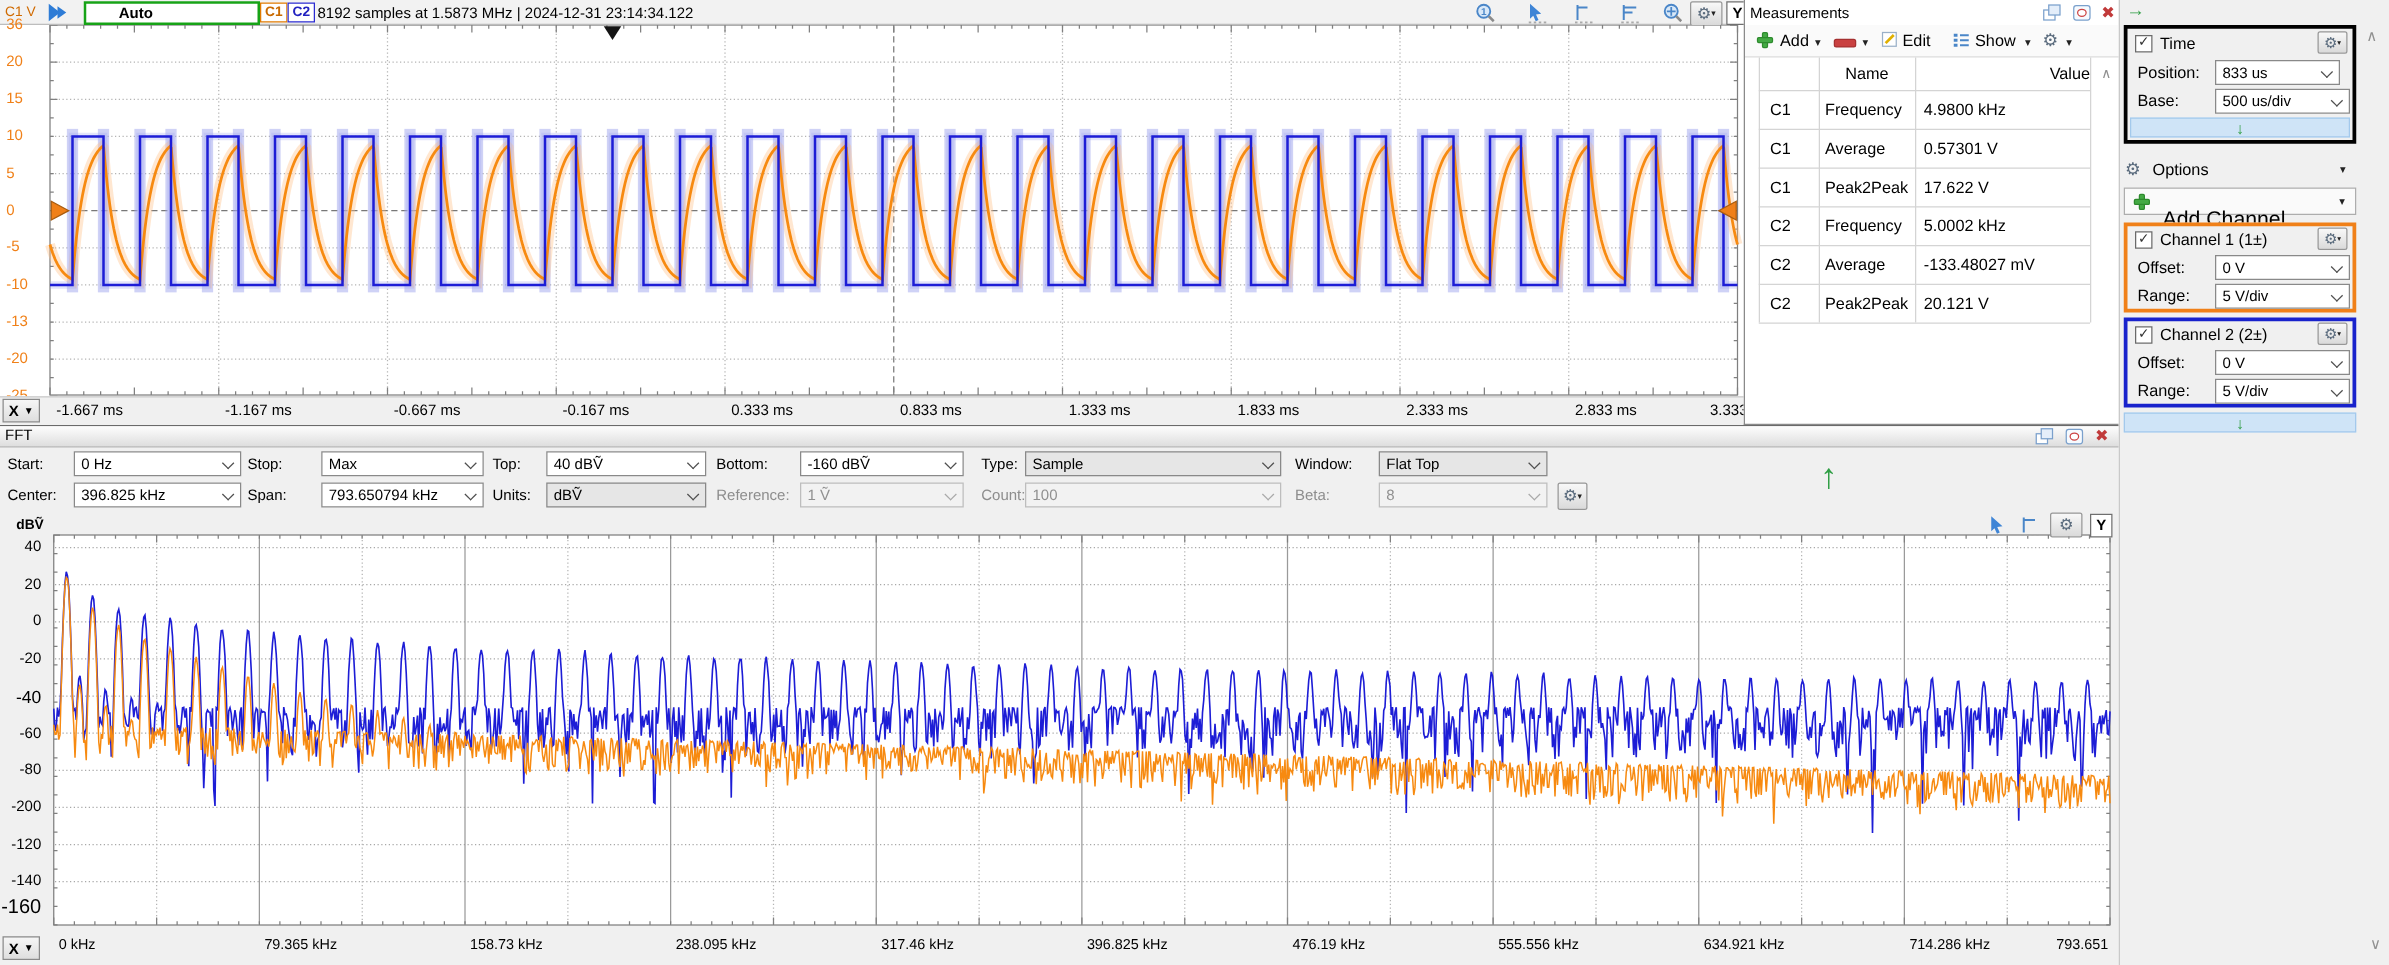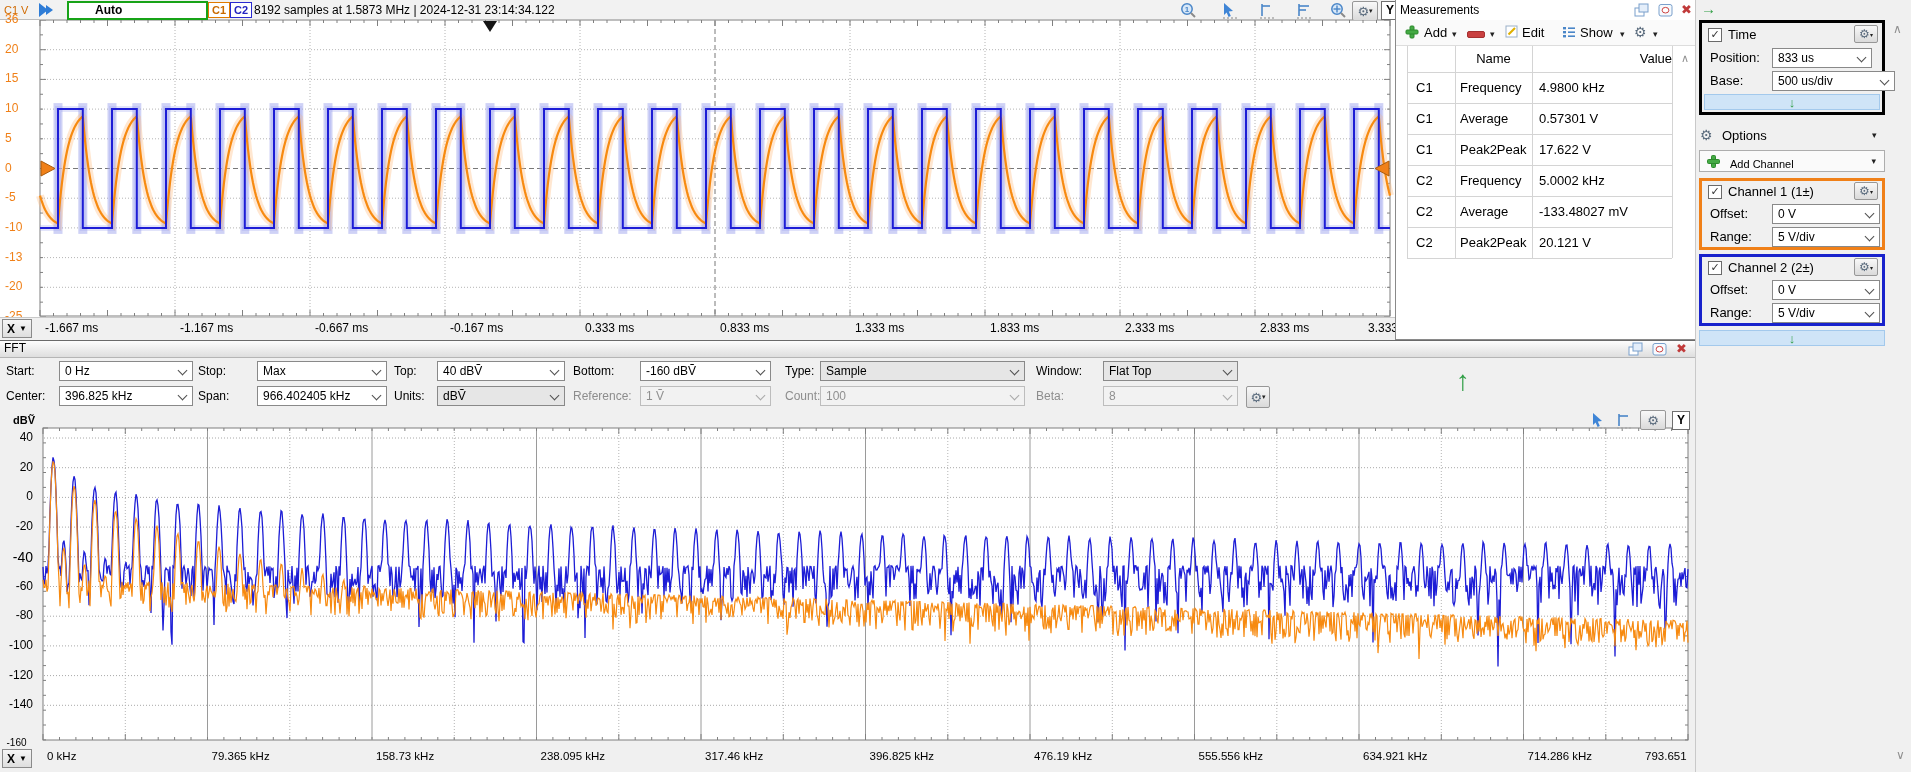--- a/index.html
+++ b/index.html
@@ -505,21 +505,21 @@
 <div class="combo" style="left:640px;top:361px;width:131px"><span>-160 dBṼ</span><i class="chev"></i></div>
 <span class="lbl" style="left:785px;top:361px">Type:</span>
 <div class="combo gray" style="left:820px;top:361px;width:205px"><span>Sample</span><i class="chev"></i></div>
 <span class="lbl" style="left:1036px;top:361px">Window:</span>
 <div class="combo gray" style="left:1103px;top:361px;width:135px"><span>Flat Top</span><i class="chev"></i></div>
 <span class="abs greenarrow" style="left:1456px;top:358px;font-size:28px;line-height:46px">↑</span>
 
 <span class="lbl" style="left:6px;top:386px">Center:</span>
 <div class="combo" style="left:59px;top:386px;width:134px"><span>396.825 kHz</span><i class="chev"></i></div>
 <span class="lbl" style="left:198px;top:386px">Span:</span>
-<div class="combo" style="left:257px;top:386px;width:130px"><span>966.402405 kHz</span><i class="chev"></i></div>
+<div class="combo" style="left:257px;top:386px;width:130px"><span>793.650794 kHz</span><i class="chev"></i></div>
 <span class="lbl" style="left:394px;top:386px">Units:</span>
 <div class="combo gray" style="left:437px;top:386px;width:128px"><span>dBṼ</span><i class="chev"></i></div>
 <span class="lbl dis" style="left:573px;top:386px">Reference:</span>
 <div class="combo dis" style="left:640px;top:386px;width:131px"><span>1 Ṽ</span><i class="chev"></i></div>
 <span class="lbl dis" style="left:785px;top:386px">Count:</span>
 <div class="combo dis" style="left:820px;top:386px;width:205px"><span>100</span><i class="chev"></i></div>
 <span class="lbl dis" style="left:1036px;top:386px">Beta:</span>
 <div class="combo dis" style="left:1103px;top:386px;width:135px"><span>8</span><i class="chev"></i></div>
 <div class="gearbtn" style="left:1246px;top:386px;width:22px;height:20px;font-size:13px">⚙<span class="dd9" style="font-size:7px">▾</span></div>
 
@@ -805,24 +805,24 @@
     <path d="M43 171.8L44 179.5L45 179.3L46 171.7L47 183.7L48 179.9L49 142.4L50 106.6L51 78.1L52 60.4L53 54.0L54 55.2L55 64.5L56 85.8L57 115.1L58 153.7L59 172.5L60 198.2L61 174.4L62 155.2L63 143.2L64 139.8L65 147.4L66 164.4L67 186.1L68 183.9L69 200.2L70 158.0L71 124.0L72 98.8L73 84.4L74 78.1L75 81.5L76 94.5L77 118.8L78 150.6L79 185.6L80 195.0L81 179.3L82 183.0L83 165.6L84 157.8L85 156.9L86 166.3L87 187.8L88 183.0L89 172.6L90 198.2L91 161.9L92 129.2L93 105.9L94 96.1L95 92.0L96 98.1L97 114.9L98 139.4L99 173.3L100 173.9L101 189.1L102 176.9L103 179.3L104 172.6L105 168.0L106 169.2L107 179.8L108 183.3L109 184.1L110 192.8L111 198.4L112 161.1L113 132.5L114 114.0L115 104.8L116 103.6L117 111.3L118 131.4L119 159.7L120 190.4L121 189.6L122 173.8L123 186.9L124 177.3L125 179.9L126 175.1L127 180.3L128 174.1L129 183.7L130 179.1L131 175.5L132 188.7L133 160.9L134 134.7L135 116.9L136 110.8L137 113.5L138 124.4L139 145.8L140 176.1L141 192.6L142 174.3L143 195.8L144 192.2L145 176.7L146 181.4L147 175.3L148 177.0L149 173.8L150 203.1L151 189.4L152 184.7L153 175.6L154 160.4L155 138.4L156 122.4L157 117.5L158 124.3L159 136.2L160 162.8L161 192.0L162 174.2L163 183.2L164 194.9L165 178.6L166 197.4L167 185.0L168 174.4L169 199.4L170 188.7L171 197.7L172 204.0L173 175.4L174 191.5L175 160.4L176 139.0L177 128.2L178 125.9L179 132.4L180 149.0L181 176.0L182 174.7L183 174.7L184 185.0L185 176.3L186 196.6L187 174.8L188 182.6L189 189.1L190 195.1L191 180.4L192 176.8L193 187.8L194 193.4L195 184.6L196 161.1L197 141.2L198 133.8L199 133.9L200 144.3L201 162.8L202 192.6L203 183.5L204 190.5L205 194.7L206 183.7L207 177.7L208 190.4L209 184.2L210 177.8L211 183.1L212 185.0L213 187.7L214 183.1L215 189.4L216 183.0L217 161.4L218 143.8L219 138.6L220 143.2L221 154.7L222 175.2L223 194.7L224 198.1L225 177.0L226 204.1L227 199.5L228 175.8L229 198.5L230 179.3L231 194.6L232 187.3L233 181.0L234 189.8L235 191.9L236 193.3L237 183.6L238 161.3L239 149.7L240 145.8L241 150.9L242 165.7L243 188.4L244 176.3L245 191.8L246 180.7L247 201.1L248 181.9L249 176.3L250 195.5L251 194.1L252 177.3L253 181.2L254 176.4L255 179.7L256 204.8L257 185.4L258 183.0L259 162.1L260 152.7L261 151.8L262 160.5L263 178.3L264 189.7L265 187.0L266 206.1L267 192.8L268 183.4L269 187.1L270 177.9L271 178.2L272 177.6L273 189.3L274 178.3L275 177.2L276 177.2L277 186.7L278 179.9L279 178.5L280 163.6L281 156.3L282 157.0L283 167.8L284 187.8L285 190.3L286 181.5L287 180.9L288 190.3L289 194.6L290 203.4L291 179.3L292 179.5L293 178.2L294 178.8L295 188.2L296 184.4L297 188.5L298 197.2L299 191.6L300 180.3L301 168.0L302 160.1L303 166.4L304 179.2L305 178.3L306 178.5L307 184.4L308 178.5L309 178.6L310 186.3L311 207.3L312 181.5L313 184.7L314 186.0L315 181.0L316 182.6L317 187.8L318 189.3L319 180.0L320 195.6L321 182.1L322 168.6L323 166.5L324 172.9L325 185.1L326 197.6L327 197.7L328 186.6L329 188.3L330 184.4L331 205.5L332 185.8L333 179.9L334 188.9L335 207.0L336 179.5L337 186.7L338 193.4L339 192.1L340 205.4L341 192.6L342 182.5L343 174.4L344 172.1L345 180.5L346 179.1L347 206.4L348 188.4L349 208.4L350 188.6L351 193.7L352 179.3L353 195.1L354 180.5L355 198.1L356 186.4L357 182.3L358 179.6L359 205.7L360 192.6L361 184.3L362 201.0L363 183.8L364 177.9L365 178.5L366 191.0L367 180.1L368 196.6L369 184.0L370 185.7L371 190.3L372 180.7L373 187.2L374 184.7L375 187.2L376 191.1L377 190.5L378 198.5L379 180.5L380 182.3L381 197.5L382 185.2L383 193.2L384 185.7L385 181.5L386 180.9L387 190.7L388 197.9L389 190.9L390 181.6L391 202.9L392 187.4L393 195.7L394 181.2L395 184.8L396 193.7L397 194.9L398 195.0L399 180.6L400 194.7L401 180.4L402 199.7L403 183.2L404 199.8L405 188.8L406 187.2L407 189.6L408 181.5L409 201.5L410 180.5L411 180.6L412 192.4L413 183.7L414 189.9L415 190.2L416 180.5L417 190.5L418 194.2L419 191.0L420 209.0L421 210.5L422 186.2L423 206.5L424 209.6L425 194.7L426 186.2L427 187.6L428 186.1L429 183.8L430 184.4L431 193.6L432 182.0L433 180.9L434 195.9L435 201.5L436 195.6L437 187.7L438 205.6L439 208.3L440 184.6L441 182.1L442 203.2L443 205.3L444 204.9L445 183.9L446 193.0L447 183.6L448 184.8L449 186.3L450 196.5L451 181.5L452 197.5L453 209.1L454 206.8L455 203.1L456 182.8L457 181.6L458 182.0L459 187.2L460 184.1L461 185.0L462 187.3L463 191.3L464 207.1L465 194.7L466 192.0L467 185.0L468 189.8L469 195.5L470 199.5L471 211.3L472 184.6L473 183.8L474 190.7L475 200.3L476 184.0L477 197.2L478 182.5L479 184.8L480 209.3L481 183.1L482 204.3L483 184.5L484 193.3L485 195.9L486 208.0L487 206.6L488 193.6L489 182.4L490 184.7L491 199.4L492 192.0L493 187.3L494 184.4L495 200.7L496 205.6L497 182.7L498 200.5L499 213.1L500 195.3L501 185.9L502 203.0L503 186.7L504 201.8L505 187.9L506 183.0L507 183.2L508 188.9L509 182.9L510 191.5L511 183.5L512 193.0L513 207.3L514 207.6L515 200.2L516 203.9L517 188.9L518 191.6L519 184.4L520 190.4L521 198.1L522 196.0L523 198.9L524 196.4L525 211.1L526 190.7L527 200.5L528 212.3L529 184.9L530 184.2L531 200.1L532 207.9L533 188.5L534 185.8L535 202.1L536 209.4L537 200.2L538 196.6L539 195.8L540 187.4L541 185.4L542 184.1L543 211.2L544 188.8L545 188.7L546 195.0L547 188.4L548 197.5L549 189.0L550 188.0L551 195.2L552 208.6L553 184.9L554 195.7L555 206.4L556 190.1L557 204.8L558 189.3L559 201.0L560 191.4L561 194.8L562 188.5L563 191.3L564 205.3L565 184.4L566 210.3L567 195.9L568 184.6L569 185.6L570 185.0L571 186.7L572 193.0L573 202.5L574 184.7L575 192.9L576 186.2L577 188.7L578 196.0L579 187.1L580 185.6L581 193.5L582 184.9L583 187.0L584 196.2L585 195.9L586 209.7L587 191.6L588 200.6L589 187.4L590 185.7L591 203.2L592 194.4L593 189.0L594 192.6L595 185.4L596 197.7L597 195.1L598 190.1L599 190.3L600 191.8L601 203.7L602 195.3L603 185.3L604 205.5L605 202.0L606 195.5L607 203.3L608 204.7L609 187.4L610 191.0L611 185.8L612 187.5L613 221.6L614 195.7L615 206.3L616 209.7L617 191.6L618 186.5L619 197.3L620 186.0L621 206.8L622 199.5L623 199.6L624 205.9L625 189.9L626 186.4L627 186.1L628 198.0L629 198.1L630 220.3L631 205.1L632 187.8L633 191.9L634 200.8L635 193.5L636 215.0L637 214.5L638 188.6L639 207.0L640 189.6L641 191.5L642 195.3L643 187.7L644 189.1L645 187.5L646 214.9L647 201.3L648 190.6L649 199.0L650 211.4L651 188.9L652 195.4L653 191.9L654 186.7L655 186.6L656 206.5L657 194.8L658 187.1L659 187.0L660 187.5L661 211.3L662 193.1L663 204.2L664 186.9L665 189.2L666 190.9L667 194.0L668 190.4L669 186.9L670 189.1L671 191.6L672 189.1L673 190.9L674 187.1L675 193.7L676 189.5L677 209.3L678 192.1L679 187.3L680 188.0L681 195.3L682 194.9L683 189.1L684 190.8L685 188.1L686 188.2L687 202.9L688 196.3L689 194.6L690 187.5L691 205.5L692 192.9L693 216.0L694 187.6L695 194.2L696 198.3L697 190.5L698 191.3L699 206.9L700 190.3L701 195.2L702 190.4L703 198.5L704 199.0L705 187.8L706 214.8L707 189.4L708 195.6L709 206.7L710 204.5L711 200.8L712 206.9L713 193.3L714 193.4L715 189.9L716 198.6L717 193.9L718 190.4L719 204.6L720 189.8L721 211.7L722 188.3L723 188.8L724 197.2L725 197.0L726 200.7L727 205.6L728 194.5L729 208.8L730 208.2L731 197.2L732 196.8L733 209.1L734 203.2L735 193.7L736 191.1L737 193.5L738 188.7L739 192.0L740 195.4L741 197.4L742 207.4L743 190.0L744 193.7L745 201.2L746 198.8L747 189.8L748 198.0L749 197.7L750 189.4L751 196.0L752 193.4L753 200.1L754 203.8L755 192.9L756 191.1L757 195.7L758 189.2L759 190.9L760 190.1L761 205.1L762 198.8L763 189.5L764 201.5L765 190.1L766 189.8L767 190.9L768 216.0L769 189.7L770 189.5L771 191.3L772 195.6L773 198.9L774 190.7L775 199.6L776 191.9L777 204.1L778 210.7L779 197.8L780 202.3L781 209.0L782 202.2L783 210.6L784 190.4L785 194.0L786 193.9L787 226.7L788 218.2L789 204.2L790 210.0L791 199.2L792 196.5L793 190.2L794 192.0L795 198.2L796 210.8L797 192.8L798 190.9L799 205.7L800 191.6L801 196.7L802 197.4L803 194.3L804 214.3L805 214.3L806 191.1L807 204.7L808 196.1L809 210.3L810 190.5L811 198.3L812 212.4L813 198.4L814 190.8L815 191.7L816 191.5L817 207.1L818 210.3L819 217.8L820 197.7L821 201.1L822 205.2L823 203.9L824 206.4L825 206.4L826 190.9L827 196.5L828 200.3L829 219.4L830 201.9L831 208.6L832 192.1L833 216.6L834 212.4L835 209.2L836 200.4L837 194.2L838 210.8L839 210.0L840 202.9L841 212.8L842 214.4L843 199.3L844 199.8L845 208.1L846 192.0L847 192.1L848 207.3L849 208.4L850 217.4L851 199.8L852 193.0L853 196.4L854 198.7L855 194.0L856 198.6L857 214.2L858 195.7L859 218.7L860 204.3L861 196.3L862 196.4L863 203.0L864 218.5L865 202.4L866 214.5L867 195.0L868 201.8L869 194.3L870 217.7L871 194.1L872 192.3L873 195.3L874 192.3L875 203.4L876 221.1L877 199.6L878 200.7L879 204.8L880 198.3L881 203.6L882 215.1L883 210.0L884 192.9L885 202.6L886 192.6L887 207.3L888 197.5L889 203.1L890 192.8L891 202.6L892 197.5L893 193.2L894 194.3L895 192.7L896 205.4L897 218.0L898 194.3L899 205.9L900 212.5L901 193.4L902 197.6L903 193.5L904 204.8L905 222.4L906 192.9L907 195.4L908 194.8L909 193.8L910 193.0L911 193.0L912 221.5L913 221.9L914 193.1L915 215.6L916 212.0L917 193.2L918 217.9L919 193.5L920 193.5L921 208.9L922 217.4L923 201.0L924 209.8L925 195.1L926 203.5L927 200.8L928 196.1L929 210.0L930 217.5L931 200.0L932 194.8L933 200.3L934 204.4L935 198.1L936 198.7L937 201.2L938 195.6L939 204.5L940 220.8L941 207.0L942 194.0L943 194.3L944 195.7L945 233.1L946 201.6L947 202.7L948 194.0L949 210.9L950 194.3L951 206.9L952 195.8L953 223.4L954 213.1L955 210.5L956 195.2L957 196.0L958 208.5L959 196.4L960 213.3L961 198.4L962 209.7L963 199.5L964 194.7L965 206.5L966 213.4L967 195.1L968 214.1L969 194.6L970 235.7L971 209.4L972 217.8L973 218.3L974 212.8L975 196.6L976 199.1L977 195.5L978 221.8L979 198.1L980 199.6L981 199.3L982 201.0L983 208.4L984 198.2L985 195.0L986 214.3L987 195.3L988 197.4L989 214.0L990 197.9L991 202.9L992 213.0L993 218.5L994 195.7L995 223.6L996 195.2L997 204.7L998 197.4L999 221.8L1000 198.1L1001 206.7L1002 213.7L1003 195.4L1004 195.4L1005 212.6L1006 227.6L1007 195.8L1008 202.0L1009 217.2L1010 212.1L1011 195.7L1012 205.6L1013 195.9L1014 211.4L1015 203.7L1016 217.5L1017 204.7L1018 206.1L1019 203.2L1020 204.0L1021 211.0L1022 207.6L1023 206.1L1024 198.7L1025 223.6L1026 204.8L1027 217.9L1028 199.6L1029 232.7L1030 198.8L1031 215.1L1032 207.0L1033 208.7L1034 210.7L1035 197.4L1036 196.4L1037 207.4L1038 202.0L1039 198.4L1040 198.3L1041 210.4L1042 199.0L1043 217.6L1044 221.3L1045 197.3L1046 221.4L1047 217.1L1048 209.0L1049 220.5L1050 208.3L1051 225.1L1052 202.3L1053 199.6L1054 211.6L1055 197.1L1056 220.2L1057 212.8L1058 207.2L1059 196.8L1060 210.0L1061 213.1L1062 206.0L1063 197.0L1064 198.1L1065 204.4L1066 197.4L1067 212.0L1068 221.3L1069 221.3L1070 199.1L1071 207.5L1072 200.3L1073 211.5L1074 200.7L1075 197.4L1076 212.1L1077 198.0L1078 206.2L1079 199.1L1080 199.5L1081 197.4L1082 224.8L1083 197.6L1084 208.4L1085 199.1L1086 202.1L1087 200.9L1088 210.3L1089 205.5L1090 199.8L1091 197.6L1092 197.7L1093 197.7L1094 206.5L1095 215.4L1096 223.3L1097 198.2L1098 215.4L1099 199.3L1100 220.2L1101 198.0L1102 215.8L1103 208.4L1104 198.4L1105 208.2L1106 203.5L1107 202.2L1108 198.5L1109 207.3L1110 200.1L1111 198.1L1112 199.8L1113 226.8L1114 203.9L1115 205.0L1116 203.8L1117 222.0L1118 227.8L1119 219.9L1120 202.1L1121 216.6L1122 210.7L1123 201.4L1124 227.6L1125 204.8L1126 199.6L1127 217.5L1128 199.1L1129 212.0L1130 213.3L1131 228.0L1132 222.3L1133 199.8L1134 199.4L1135 198.7L1136 200.2L1137 222.8L1138 203.5L1139 218.2L1140 208.1L1141 202.6L1142 221.0L1143 200.1L1144 212.4L1145 202.0L1146 226.8L1147 199.8L1148 199.9L1149 199.1L1150 222.6L1151 207.7L1152 213.1L1153 222.8L1154 219.8L1155 202.5L1156 204.3L1157 210.3L1158 215.4L1159 200.3L1160 199.8L1161 201.9L1162 218.9L1163 204.1L1164 207.0L1165 201.6L1166 222.6L1167 222.2L1168 220.5L1169 222.1L1170 218.2L1171 223.5L1172 209.2L1173 210.4L1174 218.5L1175 201.7L1176 222.4L1177 205.9L1178 211.5L1179 212.5L1180 213.3L1181 200.4L1182 200.6L1183 212.1L1184 203.6L1185 202.9L1186 202.8L1187 203.7L1188 204.0L1189 210.8L1190 210.4L1191 209.3L1192 225.7L1193 200.4L1194 215.4L1195 200.3L1196 201.6L1197 203.4L1198 216.2L1199 216.2L1200 200.6L1201 208.0L1202 202.0L1203 205.4L1204 203.8L1205 204.7L1206 222.2L1207 213.8L1208 202.1L1209 214.4L1210 205.9L1211 215.2L1212 225.7L1213 220.0L1214 205.2L1215 204.4L1216 209.8L1217 229.4L1218 203.0L1219 216.6L1220 221.5L1221 229.9L1222 215.6L1223 227.6L1224 201.1L1225 203.5L1226 220.6L1227 220.9L1228 227.9L1229 201.9L1230 219.8L1231 208.6L1232 201.2L1233 226.7L1234 211.1L1235 221.2L1236 209.5L1237 202.6L1238 221.7L1239 221.7L1240 210.6L1241 211.9L1242 208.6L1243 203.5L1244 229.1L1245 201.5L1246 219.9L1247 202.6L1248 202.3L1249 201.7L1250 208.8L1251 223.5L1252 212.8L1253 227.2L1254 206.1L1255 228.1L1256 203.0L1257 229.2L1258 208.5L1259 214.7L1260 214.1L1261 213.3L1262 227.2L1263 203.6L1264 201.9L1265 202.2L1266 206.9L1267 209.0L1268 207.3L1269 210.1L1270 202.2L1271 224.9L1272 235.8L1273 210.0L1274 207.7L1275 231.8L1276 224.0L1277 203.7L1278 212.2L1279 205.3L1280 226.0L1281 205.5L1282 210.0L1283 230.4L1284 220.8L1285 229.2L1286 224.7L1287 205.0L1288 206.0L1289 228.4L1290 227.6L1291 208.1L1292 211.4L1293 202.7L1294 204.1L1295 235.2L1296 229.5L1297 219.1L1298 220.4L1299 224.2L1300 224.8L1301 209.7L1302 203.8L1303 205.4L1304 204.7L1305 216.0L1306 214.9L1307 205.4L1308 214.1L1309 228.6L1310 219.9L1311 204.6L1312 203.7L1313 207.1L1314 232.7L1315 216.0L1316 204.0L1317 206.7L1318 204.5L1319 226.1L1320 203.5L1321 224.8L1322 207.6L1323 220.6L1324 207.4L1325 213.8L1326 219.4L1327 203.7L1328 207.8L1329 205.1L1330 223.5L1331 204.0L1332 225.5L1333 224.4L1334 204.0L1335 225.4L1336 233.2L1337 206.3L1338 205.3L1339 210.1L1340 220.5L1341 231.6L1342 204.4L1343 206.4L1344 206.5L1345 204.3L1346 208.0L1347 227.4L1348 222.4L1349 233.7L1350 229.0L1351 211.2L1352 214.2L1353 215.7L1354 204.4L1355 223.5L1356 207.8L1357 230.2L1358 205.2L1359 216.4L1360 217.8L1361 207.2L1362 212.4L1363 204.6L1364 207.6L1365 207.8L1366 220.7L1367 222.0L1368 214.8L1369 217.1L1370 205.6L1371 208.9L1372 204.7L1373 224.3L1374 208.5L1375 232.4L1376 206.1L1377 207.9L1378 245.1L1379 227.6L1380 216.5L1381 206.3L1382 206.2L1383 207.7L1384 208.2L1385 214.3L1386 206.0L1387 206.4L1388 226.2L1389 224.1L1390 234.8L1391 205.3L1392 206.3L1393 206.0L1394 214.7L1395 214.8L1396 205.5L1397 224.3L1398 211.0L1399 205.4L1400 216.0L1401 231.0L1402 206.1L1403 205.9L1404 225.8L1405 229.4L1406 207.2L1407 227.6L1408 206.7L1409 228.0L1410 210.4L1411 206.6L1412 208.6L1413 225.4L1414 211.6L1415 205.9L1416 205.9L1417 212.4L1418 210.7L1419 250.9L1420 221.6L1421 207.3L1422 218.8L1423 216.2L1424 212.7L1425 212.0L1426 214.6L1427 219.9L1428 206.2L1429 218.1L1430 227.5L1431 229.3L1432 221.2L1433 215.0L1434 216.3L1435 206.9L1436 212.0L1437 221.1L1438 207.2L1439 206.8L1440 219.9L1441 211.2L1442 224.2L1443 207.5L1444 207.6L1445 236.7L1446 207.5L1447 231.2L1448 208.4L1449 227.3L1450 214.2L1451 207.3L1452 208.6L1453 206.7L1454 207.7L1455 228.4L1456 210.6L1457 226.7L1458 233.9L1459 224.5L1460 216.8L1461 208.8L1462 218.5L1463 230.3L1464 208.8L1465 217.8L1466 221.1L1467 219.2L1468 214.6L1469 211.2L1470 221.2L1471 208.2L1472 217.2L1473 227.5L1474 230.7L1475 212.0L1476 212.9L1477 225.6L1478 212.4L1479 223.4L1480 207.5L1481 228.9L1482 220.7L1483 219.7L1484 226.8L1485 213.9L1486 218.8L1487 208.0L1488 222.1L1489 207.6L1490 228.5L1491 211.5L1492 215.4L1493 222.1L1494 219.3L1495 208.9L1496 214.9L1497 209.7L1498 228.0L1499 215.4L1500 208.2L1501 223.4L1502 216.9L1503 215.6L1504 222.4L1505 230.3L1506 225.5L1507 231.5L1508 217.0L1509 226.5L1510 223.0L1511 212.9L1512 230.2L1513 218.1L1514 212.6L1515 211.2L1516 229.3L1517 223.3L1518 221.6L1519 209.0L1520 208.6L1521 212.8L1522 208.5L1523 219.4L1524 222.9L1525 221.6L1526 235.3L1527 211.1L1528 224.1L1529 210.4L1530 210.3L1531 217.8L1532 215.8L1533 211.2L1534 237.7L1535 219.8L1536 243.3L1537 211.6L1538 216.0L1539 209.9L1540 233.2L1541 231.7L1542 210.5L1543 231.3L1544 227.0L1545 226.2L1546 217.8L1547 214.5L1548 224.0L1549 221.9L1550 219.3L1551 212.0L1552 210.5L1553 216.8L1554 209.3L1555 228.0L1556 209.4L1557 227.9L1558 210.9L1559 209.9L1560 223.0L1561 215.7L1562 209.5L1563 230.7L1564 226.7L1565 240.1L1566 214.3L1567 216.0L1568 213.9L1569 234.0L1570 221.1L1571 209.9L1572 214.9L1573 212.8L1574 216.1L1575 210.8L1576 229.8L1577 234.3L1578 236.4L1579 226.6L1580 217.3L1581 232.7L1582 227.2L1583 216.0L1584 220.7L1585 210.8L1586 213.0L1587 225.8L1588 213.7L1589 233.5L1590 218.2L1591 231.5L1592 233.3L1593 210.4L1594 234.0L1595 224.6L1596 212.5L1597 211.5L1598 222.7L1599 234.6L1600 211.0L1601 210.6L1602 226.1L1603 228.9L1604 227.3L1605 214.5L1606 214.3L1607 225.7L1608 214.7L1609 213.7L1610 216.4L1611 216.6L1612 217.7L1613 223.7L1614 221.2L1615 238.3L1616 211.2L1617 215.1L1618 213.8L1619 217.4L1620 211.0L1621 234.2L1622 221.6L1623 228.2L1624 216.7L1625 233.6L1626 229.5L1627 214.8L1628 211.2L1629 216.6L1630 219.5L1631 222.9L1632 219.4L1633 213.2L1634 230.0L1635 221.9L1636 242.3L1637 224.7L1638 213.0L1639 230.6L1640 223.2L1641 229.5L1642 223.0L1643 211.9L1644 215.4L1645 223.7L1646 215.2L1647 232.6L1648 237.8L1649 236.1L1650 215.6L1651 212.6L1652 233.9L1653 231.7L1654 218.6L1655 224.1L1656 239.1L1657 222.1L1658 212.2L1659 230.0L1660 219.4L1661 219.5L1662 237.2L1663 229.9L1664 219.7L1665 233.6L1666 212.9L1667 215.4L1668 216.4L1669 219.6L1670 216.8L1671 212.2L1672 221.3L1673 212.3L1674 212.6L1675 213.1L1676 216.1L1677 231.5L1678 217.1L1679 227.9L1680 215.2L1681 217.7L1682 219.3L1683 215.1L1684 233.7L1685 224.8L1686 222.9L1687 212.7L1688 234.6" fill="none" stroke="#f78a10" stroke-width="1.2"></path>
   </svg>
 <div id="fft-ylabels" class="abs" style="left:0;top:408px;width:38px;height:337px">
     <span style="position:absolute;white-space:nowrap;left:0;width:33px;text-align:right;top:22px;font-size:12px">40</span>
     <span style="position:absolute;white-space:nowrap;left:0;width:33px;text-align:right;top:51.7px;font-size:12px">20</span>
     <span style="position:absolute;white-space:nowrap;left:0;width:33px;text-align:right;top:81.4px;font-size:12px">0</span>
     <span style="position:absolute;white-space:nowrap;left:0;width:33px;text-align:right;top:111.1px;font-size:12px">-20</span>
     <span style="position:absolute;white-space:nowrap;left:0;width:33px;text-align:right;top:141px;font-size:14px">-40</span>
     <span style="position:absolute;white-space:nowrap;left:0;width:33px;text-align:right;top:170.5px;font-size:12px">-60</span>
     <span style="position:absolute;white-space:nowrap;left:0;width:33px;text-align:right;top:200.2px;font-size:12px">-80</span>
-    <span style="position:absolute;white-space:nowrap;left:0;width:33px;text-align:right;top:229.9px;font-size:12px">-100</span>
+    <span style="position:absolute;white-space:nowrap;left:0;width:33px;text-align:right;top:229.9px;font-size:12px">-200</span>
     <span style="position:absolute;white-space:nowrap;left:0;width:33px;text-align:right;top:259.6px;font-size:12px">-120</span>
     <span style="position:absolute;white-space:nowrap;left:0;width:33px;text-align:right;top:289.3px;font-size:12px">-140</span>
-    <span style="position:absolute;white-space:nowrap;left:0;width:33px;text-align:center;top:329px;font-size:10px">-160</span>
+    <span style="position:absolute;white-space:nowrap;left:0;width:33px;text-align:right;top:309px;font-size:16px">-160</span>
   </div>
 <svg class="abs" style="left:1590px;top:412px" width="18" height="17">
   <path d="M3,1 L12,9 L7.8,9.6 L9.8,14 L7.6,15 L5.6,10.6 L3,13 Z" fill="#3f85d6"></path>
   <line x1="2" y1="16" x2="16" y2="16" stroke="#aaa" stroke-width="1.5" stroke-dasharray="2 2"></line>
 </svg>
 <svg class="abs" style="left:1615px;top:412px" width="18" height="17">
   <line x1="4" y1="2" x2="4" y2="14" stroke="#4a86c8" stroke-width="1.6"></line>
   <line x1="4" y1="4" x2="13" y2="4" stroke="#4a86c8" stroke-width="1.6"></line>
   <line x1="2" y1="16" x2="16" y2="16" stroke="#aaa" stroke-width="1.5" stroke-dasharray="2 2"></line>
 </svg>
@@ -851,34 +851,34 @@
 <span class="abs greenarrow" style="left:1701px;top:0;font-size:15px">→</span>
 <span class="abs" style="left:1893px;top:22px;color:#909090;font-size:12px">∧</span>
 
 <div class="groupbox" style="top:20px;height:95px;border:3px solid #000">
   <span class="checkbox" style="left:6px;top:5px">✓</span>
   <span class="lbl" style="left:26px;top:2px;font-size:13px">Time</span>
   <div class="gearbtn" style="right:4px;top:2px;width:22px;height:16px;font-size:12px">⚙<span class="dd9" style="font-size:6px">▾</span></div>
   <span class="lbl" style="left:8px;top:25px;font-size:13px">Position:</span>
   <span class="lbl" style="left:8px;top:48px;font-size:13px">Base:</span>
   <div class="combo" style="left:70px;top:25px;width:100px"><span>833 us</span><i class="chev"></i></div>
-  <div class="combo" style="left:70px;top:48px;width:123px"><span>500 us/div</span><i class="chev"></i></div>
+  <div class="combo" style="left:70px;top:48px;width:108px"><span>500 us/div</span><i class="chev"></i></div>
   <div class="bluebar" style="left:2px;right:2px;top:71px;height:16px"><span class="greenarrow">↓</span></div>
 </div>
 
 <span class="abs" style="left:1700px;top:127px;color:#5a6b7d;font-size:14px">⚙</span>
 <span class="lbl" style="left:1722px;top:126px;font-size:13px">Options</span>
 <span class="dd9 abs" style="left:1872px;top:130px">▾</span>
 
 <div class="abs" style="left:1699px;top:150px;width:186px;height:22px;background:#fafafa;border:1px solid #adadad;box-sizing:border-box">
   <svg style="position:absolute;left:6px;top:3px" width="15" height="15">
     <rect x="5.5" y="1.5" width="4" height="12" rx="1" fill="#44aa44" stroke="#2d8a2d"></rect>
     <rect x="1.5" y="5.5" width="12" height="4" rx="1" fill="#44aa44" stroke="#2d8a2d"></rect>
   </svg>
-  <span class="lbl" style="left:30px;top:3px;font-size:11px">Add Channel</span>
+  <span class="lbl" style="left:30px;top:15px;font-size:17px">Add Channel</span>
   <span class="dd9" style="position:absolute;right:8px;top:5px">▾</span>
 </div>
 
 <div class="groupbox" style="top:178px;height:72px;border:3px solid #f08018">
   <span class="checkbox" style="left:6px;top:4px">✓</span>
   <span class="lbl" style="left:26px;top:1px;font-size:13px">Channel 1 (1±)</span>
   <div class="gearbtn" style="right:4px;top:1px;width:22px;height:16px;font-size:12px">⚙<span class="dd9" style="font-size:6px">▾</span></div>
   <span class="lbl" style="left:8px;top:23px;font-size:13px">Offset:</span>
   <span class="lbl" style="left:8px;top:46px;font-size:13px">Range:</span>
   <div class="combo" style="left:70px;top:23px;width:108px"><span>0 V</span><i class="chev"></i></div>

